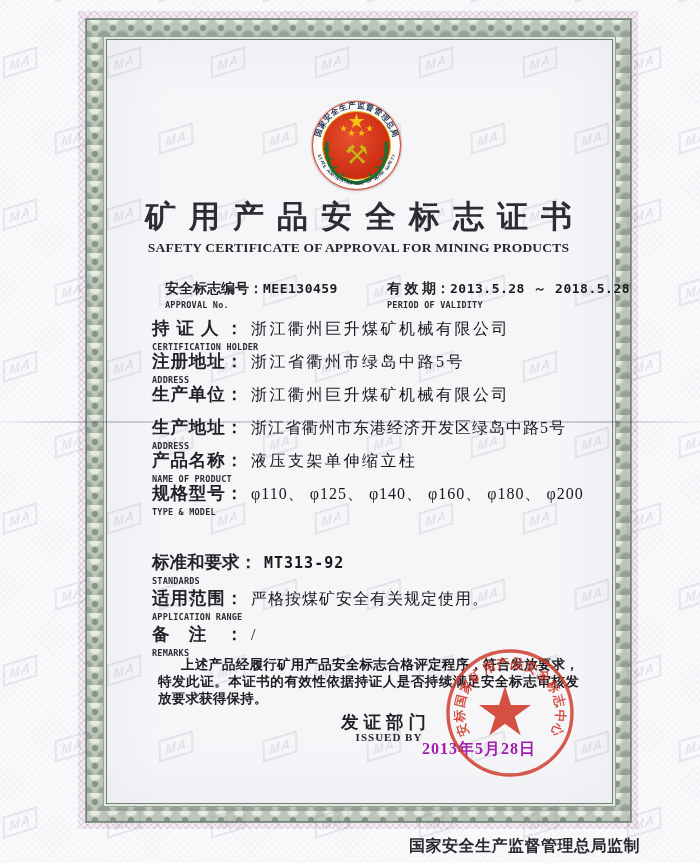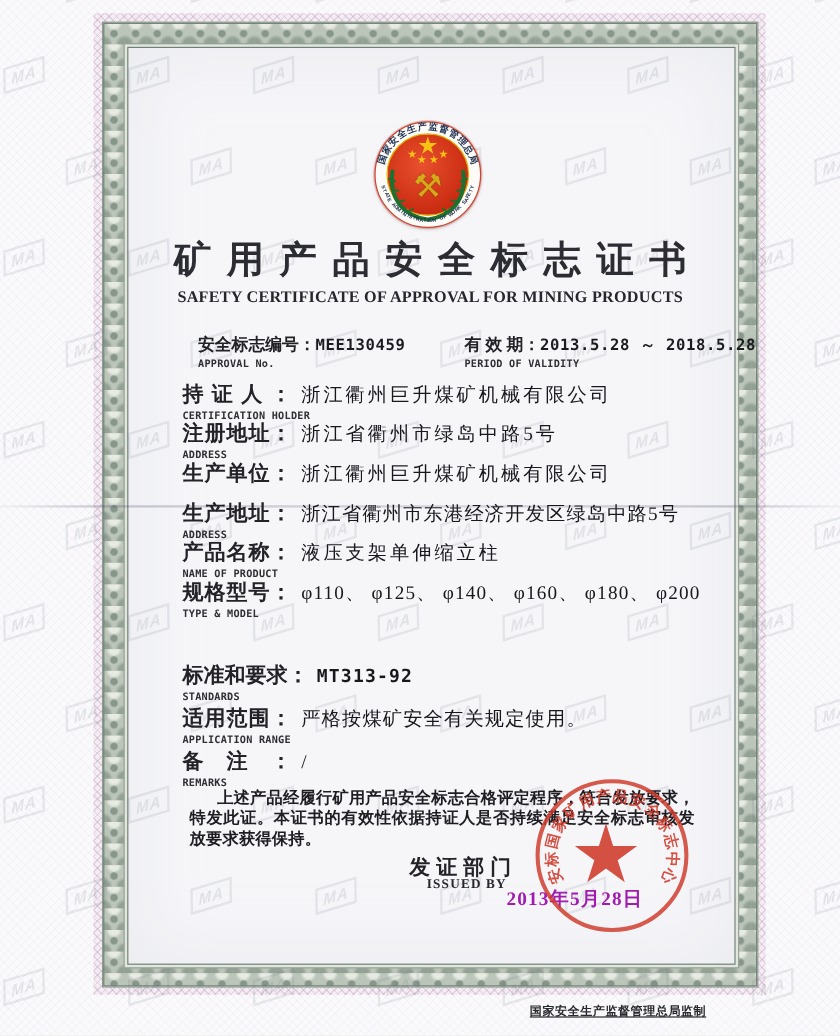--- a/index.html
+++ b/index.html
@@ -95,22 +95,22 @@
 
   .statement{
     position:absolute;left:158px;top:657px;width:421px;
     font-size:13.5px;font-weight:600;line-height:16.8px;color:#1d1d22;
     text-align:justify;text-indent:1.7em;letter-spacing:.2px;
   }
   .dept{position:absolute;left:341px;top:710px;font-size:17.5px;font-weight:bold;letter-spacing:5px;color:#222227;}
   .dept-en{position:absolute;left:341px;top:731px;width:96px;text-align:center;font-size:11px;font-weight:bold;letter-spacing:1px;color:#26262b;}
   .issue-date{position:absolute;left:411px;top:739px;font-size:16px;font-weight:600;letter-spacing:1px;color:#a21caf;margin-left:11px;}
   .footer{
-    position:absolute;left:390px;top:836px;width:250px;text-align:center;
-    font-size:10px;font-weight:bold;letter-spacing:.5px;color:#2a2a2e;text-decoration:underline;
+    position:absolute;left:390px;top:836px;width:250px;text-align:right;
+    font-size:16px;font-weight:bold;letter-spacing:.5px;color:#2a2a2e;
   }
 </style>
 </head>
 <body>
 
 <div class="page">
   <div class="tint"></div>
   <div class="crosshatch"></div>
   <div class="guilloche"></div>
   <div class="paper"></div>

